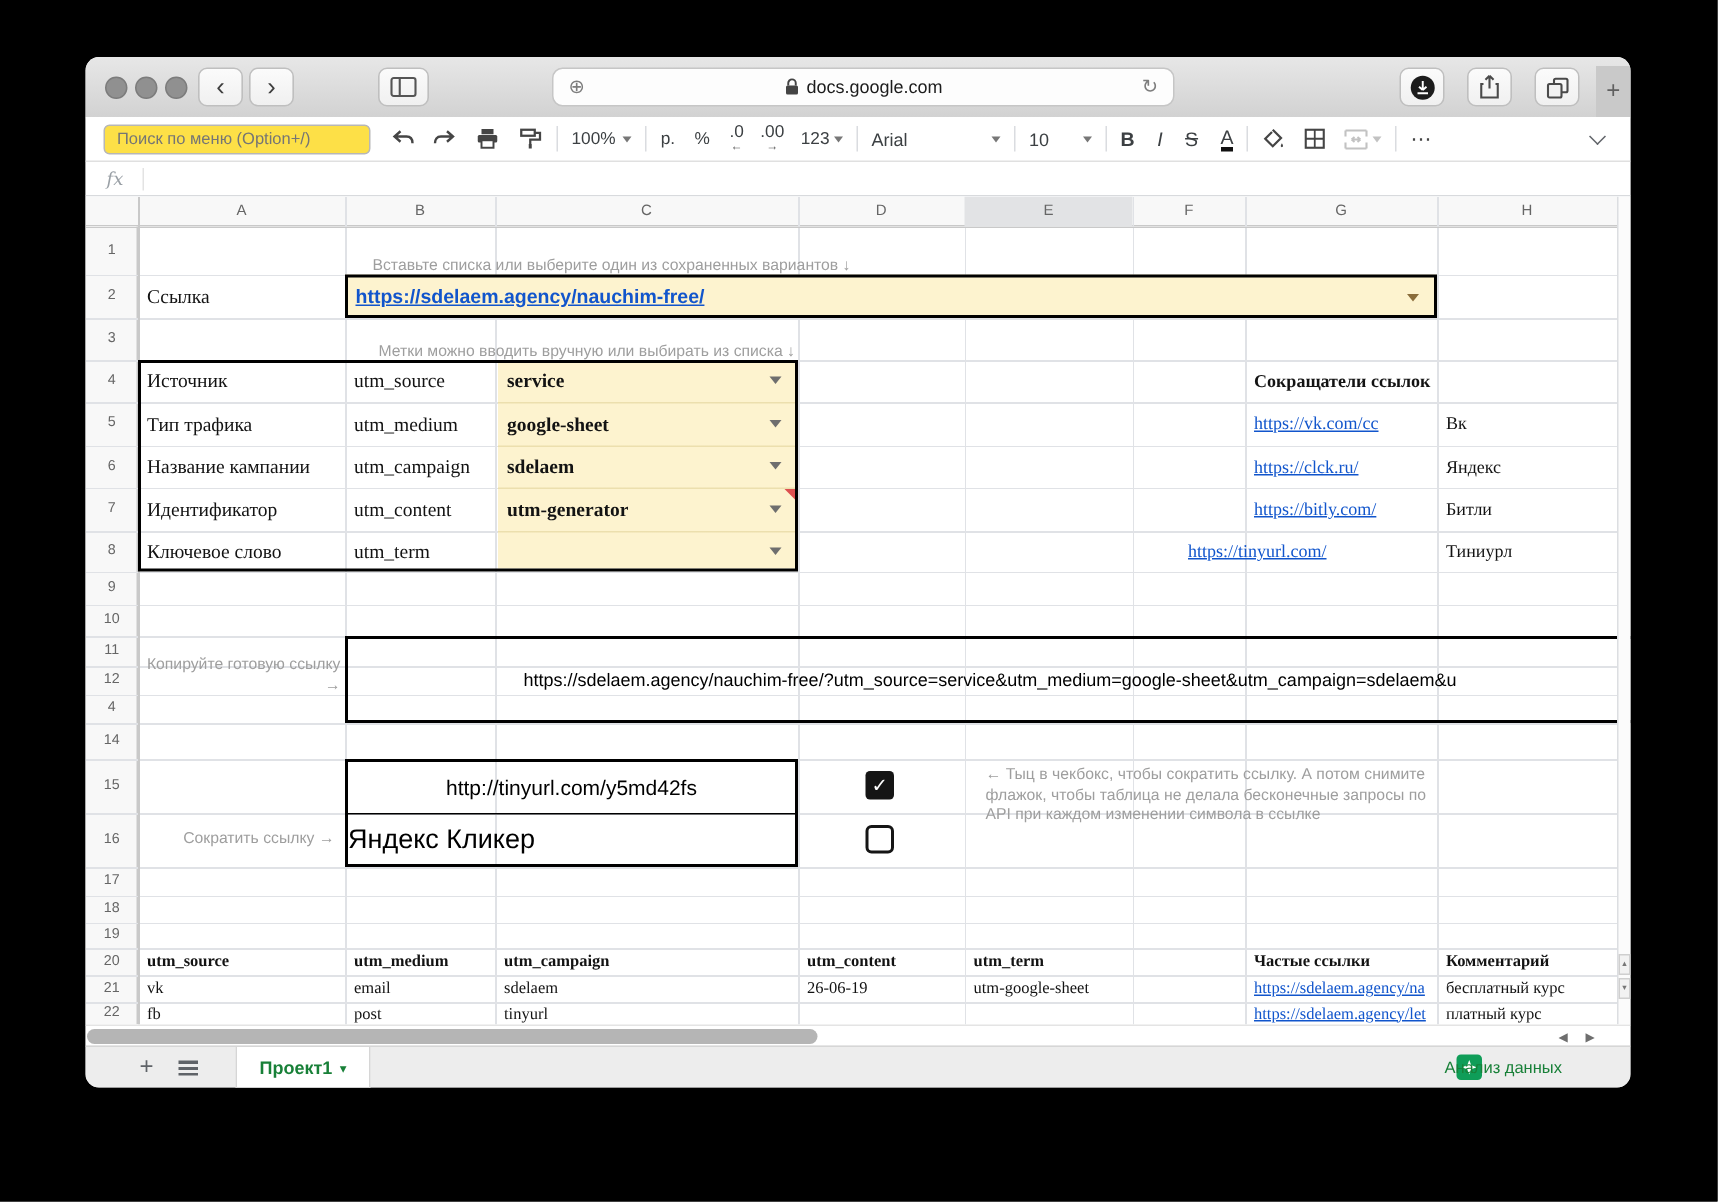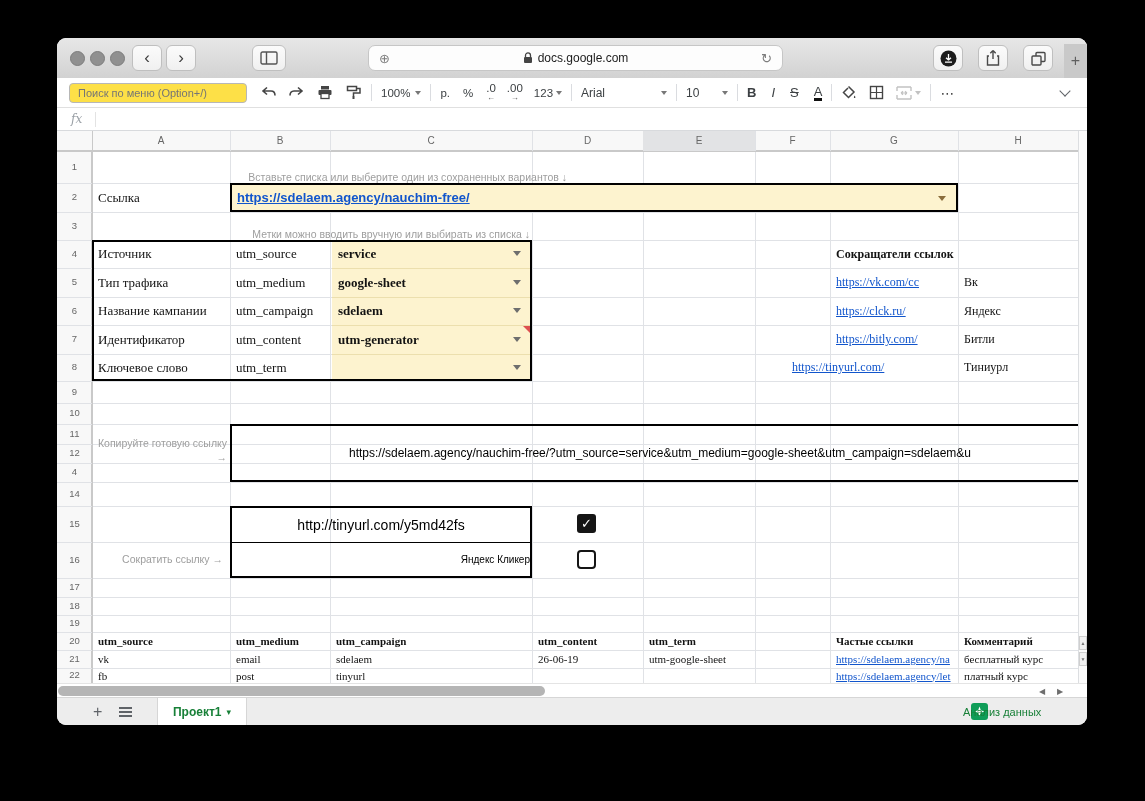--- a/index.html
+++ b/index.html
@@ -359,24 +359,25 @@
     <div class="cell small" style="left:907px;top:223px;height:27px">Тиниурл</div>
 
     <div class="hint" style="left:35px;width:135px;top:305px;line-height:14px;text-align:right;white-space:normal">Копируйте готовую ссылку →</div>
     <div class="blkbox" style="left:173px;top:293px;width:860px;height:58px">
       <div style="line-height:54px;text-align:center;font-size:12px;white-space:nowrap;overflow:hidden">https://sdelaem.agency/nauchim-free/?utm_source=service&amp;utm_medium=google-sheet&amp;utm_campaign=sdelaem&amp;u</div>
     </div>
 
     <div class="hint" style="left:35px;width:131px;top:421px;line-height:14px;text-align:right">Сократить ссылку →</div>
     <div class="blkbox" style="left:173px;top:375px;width:302px;height:72px">
       <div style="height:34px;line-height:34px;border-bottom:1px solid #000;text-align:center;font-size:14px">http://tinyurl.com/y5md42fs</div>
-      <div style="height:33px;line-height:33px;text-align:right;font-size:10px">Яндекс Кликер</div>
+      <div style="height:33px;line-height:33px;text-align:left;font-size:18px">Яндекс Кликер</div>
     </div>
     <div style="position:absolute;left:520px;top:383px;width:19px;height:19px;background:#151515;border-radius:3px;color:#fff;font-size:13px;font-weight:bold;line-height:19px;text-align:center;z-index:6">✓</div>
     <div style="position:absolute;left:520px;top:419px;width:19px;height:19px;border:2.5px solid #151515;border-radius:4px;background:#fff;box-sizing:border-box;z-index:6"></div>
+    <div class="hint" style="left:600px;top:379px;width:296px;line-height:13.5px;white-space:normal">← Тыц в чекбокс, чтобы сократить ссылку. А потом снимите флажок, чтобы таблица не делала бесконечные запросы по API при каждом изменении символа в ссылке</div>
 
     <div class="cell t11" style="left:41px;top:501px;height:18px;font-weight:bold">utm_source</div>
     <div class="cell t11" style="left:179px;top:501px;height:18px;font-weight:bold">utm_medium</div>
     <div class="cell t11" style="left:279px;top:501px;height:18px;font-weight:bold">utm_campaign</div>
     <div class="cell t11" style="left:481px;top:501px;height:18px;font-weight:bold">utm_content</div>
     <div class="cell t11" style="left:592px;top:501px;height:18px;font-weight:bold">utm_term</div>
     <div class="cell t11" style="left:779px;top:501px;height:18px;font-weight:bold">Частые ссылки</div>
     <div class="cell t11" style="left:907px;top:501px;height:18px;font-weight:bold">Комментарий</div>
 
     <div class="cell t11" style="left:41px;top:519px;height:18px">vk</div>

